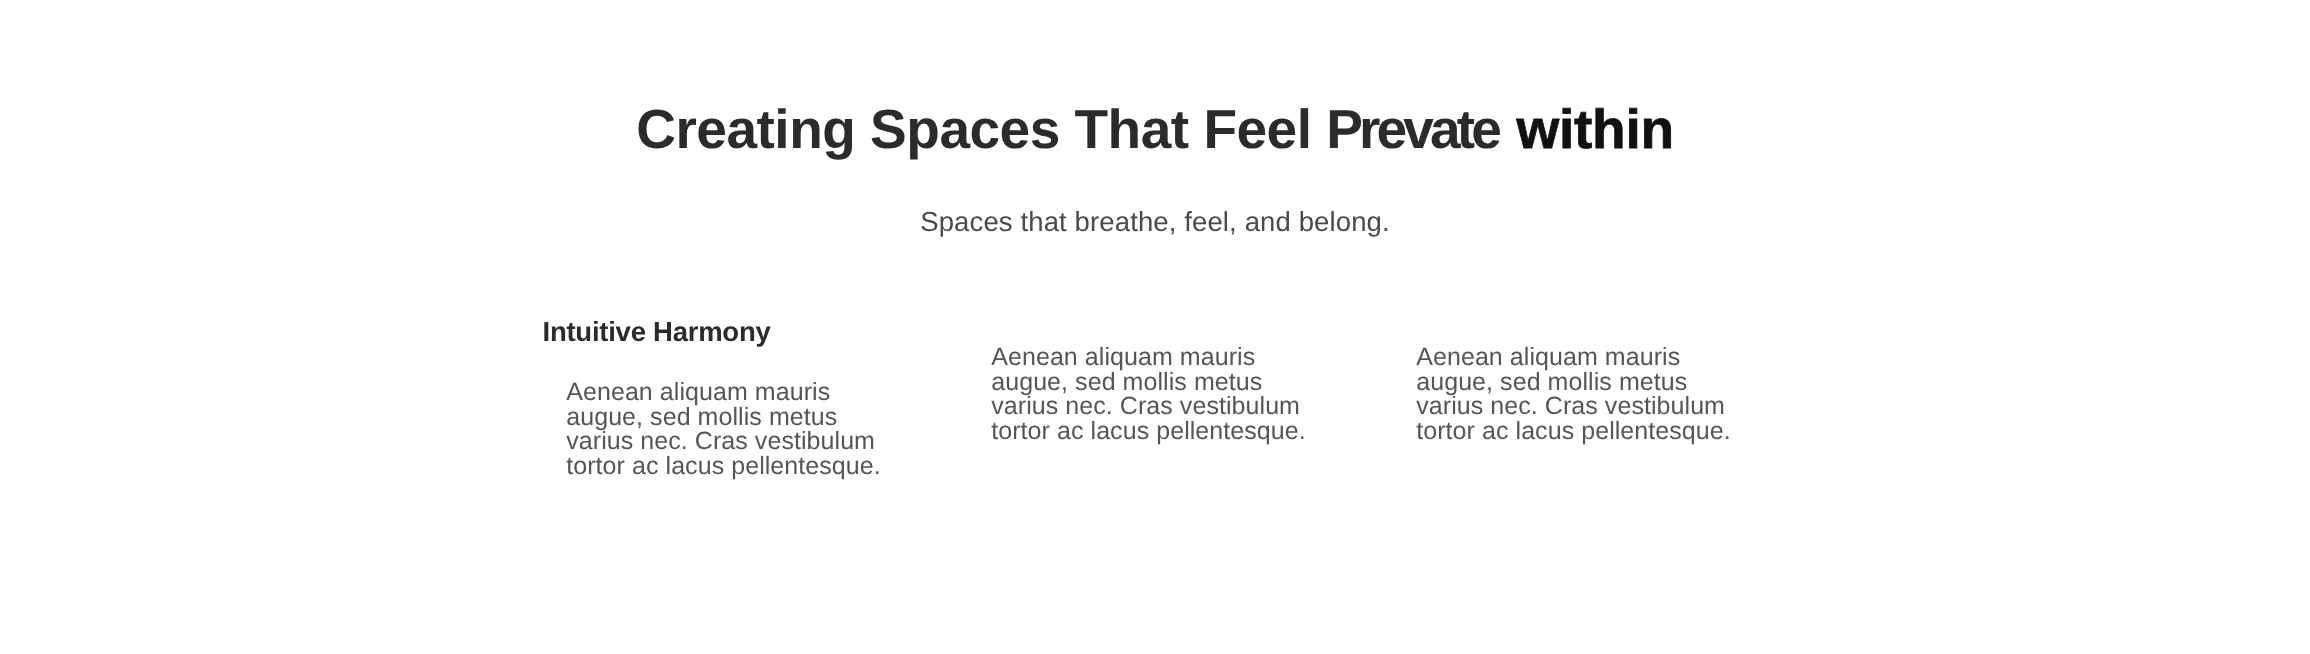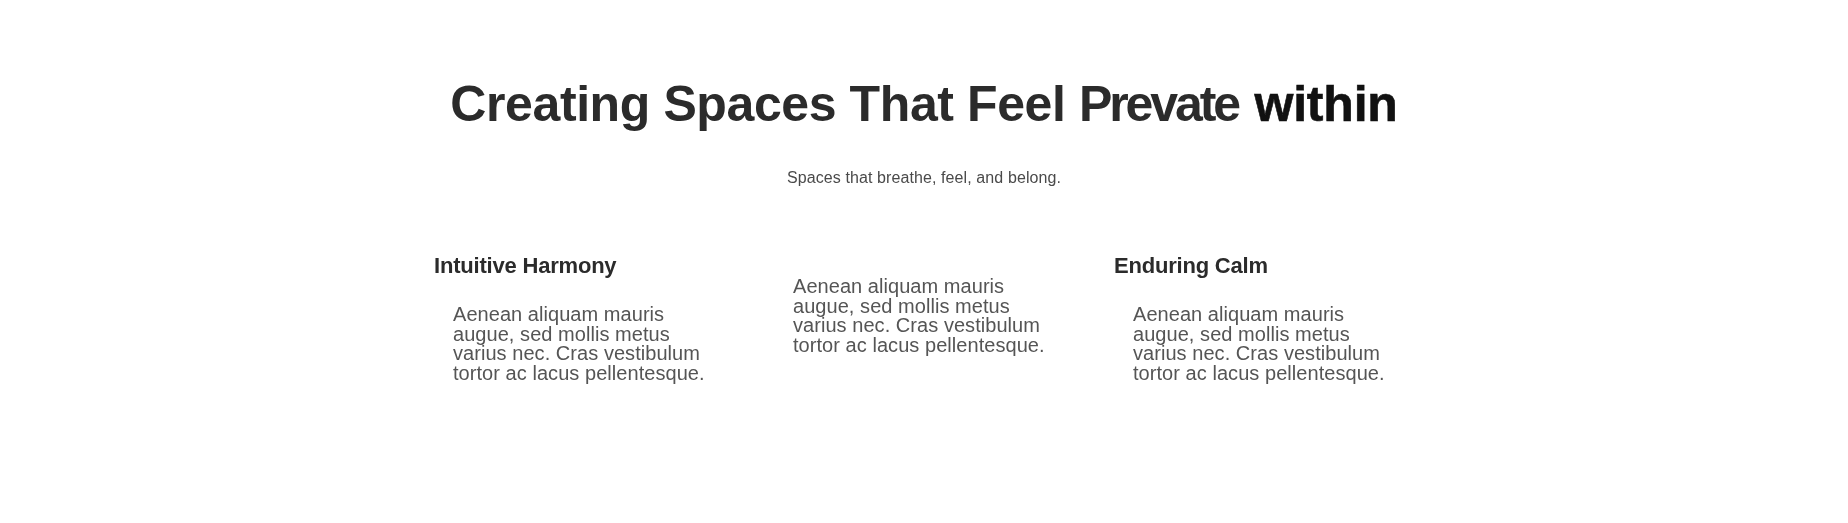--- a/index.html
+++ b/index.html
@@ -27,21 +27,21 @@
     position: absolute;
     top: 0;
     left: 0;
     width: 1848px;
     text-align: center;
   }
 
   .hero-title {
     margin: 0;
     padding-top: 78px;
-    font-size: 50px;
+    font-size: 44px;
     font-weight: bold;
     line-height: 52px;
     color: #2b2b2b;
     letter-spacing: -0.4px;
     white-space: nowrap;
   }
 
   
   .title-tight {
     letter-spacing: -3.1px;
@@ -52,21 +52,21 @@
   .title-strong {
     font-weight: bold;
     color: #111111;
     letter-spacing: -0.2px;
     -webkit-text-stroke: 0.6px #111111;
   }
 
   .hero-subtitle {
     margin: 0;
     padding-top: 33px;
-    font-size: 16px;
+    font-size: 22px;
     font-weight: normal;
     line-height: 30px;
     color: #4a4a4a;
     letter-spacing: 0.1px;
     white-space: nowrap;
   }
 
   
   .features {
     position: absolute;
@@ -127,19 +127,18 @@
     <div class="feature feature-1">
       <h2 class="feature-title">Intuitive Harmony</h2>
       <p class="feature-body">Aenean aliquam mauris augue, sed mollis metus varius nec. Cras vestibulum tortor ac lacus pellentesque.</p>
     </div>
 
     <div class="feature feature-2">
       <p class="feature-body">Aenean aliquam mauris augue, sed mollis metus varius nec. Cras vestibulum tortor ac lacus pellentesque.</p>
     </div>
 
     <div class="feature feature-3">
-      <h2 class="feature-title">Enduring Calm</h2>
       <p class="feature-body">Aenean aliquam mauris augue, sed mollis metus varius nec. Cras vestibulum tortor ac lacus pellentesque.</p>
     </div>
 
   </div>
 
 </div>
 
 </body></html>

